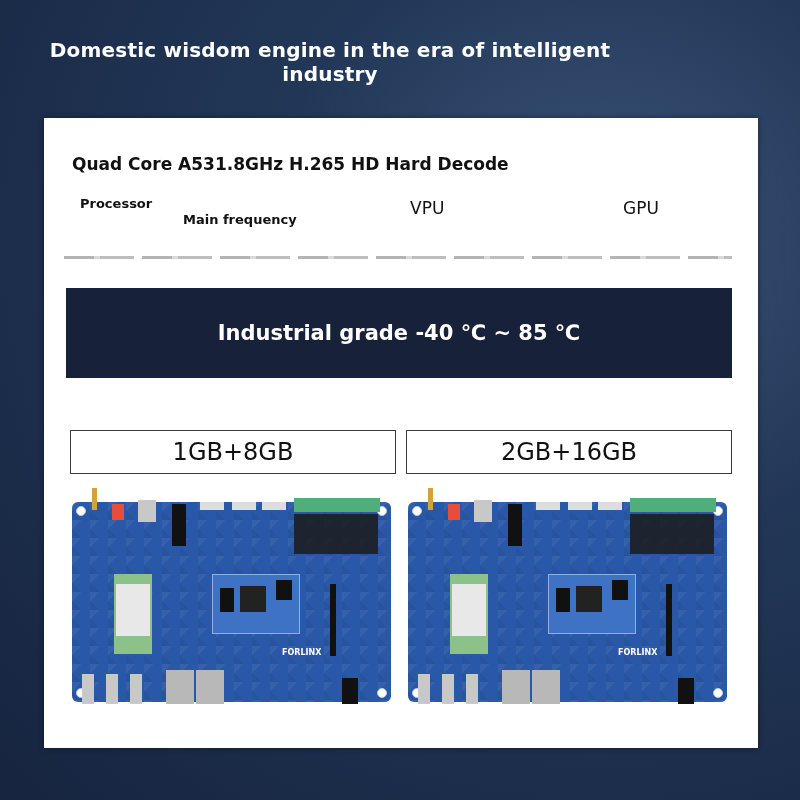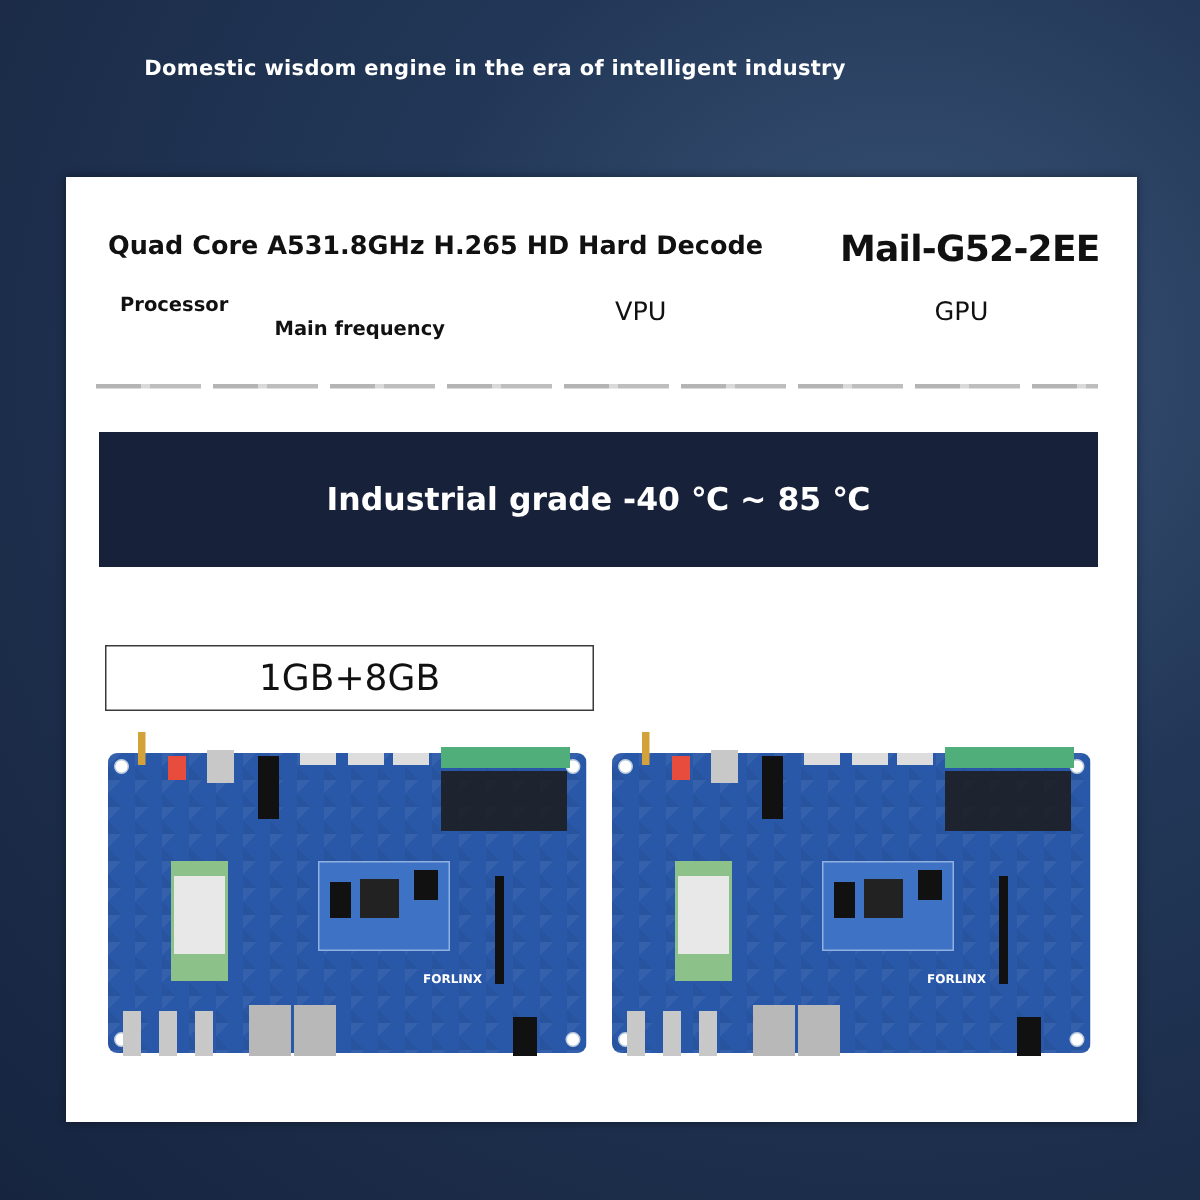--- a/index.html
+++ b/index.html
@@ -4,21 +4,21 @@
 <style>
   html, body { margin:0; padding:0; }
   body {
     width:800px; height:800px; overflow:hidden; position:relative;
     background: radial-gradient(ellipse at 75% 30%, #3a5478 0%, #223757 40%, #16243f 100%);
     font-family: "Liberation Sans", sans-serif;
   }
   .headline {
     position:absolute; left:0; top:38px; width:660px; text-align:center;
     color:#fff; font-family:"DejaVu Sans", sans-serif; font-weight:bold;
-    font-size:14px; letter-spacing:0.2px;
+    font-size:20px; letter-spacing:0.2px;
   }
   .card {
     position:absolute; left:44px; top:118px; width:714px; height:630px;
     background:#ffffff; box-shadow:0 0 6px rgba(0,0,0,0.4);
   }
   .spec-main {
     position:absolute; left:28px; top:36px; font-family:"DejaVu Sans", sans-serif;
     font-weight:bold; font-size:17px; color:#111;
   }
   .spec-gpu {
@@ -57,32 +57,32 @@
   .comp { position:absolute; }
   .hole { position:absolute; width:8px; height:8px; border-radius:50%; background:#fff; border:1px solid #bcd; }
 </style>
 </head>
 <body>
 
 <div class="headline">Domestic wisdom engine in the era of intelligent industry</div>
 
 <div class="card">
   <div class="spec-main">Quad Core A531.8GHz H.265 HD Hard Decode</div>
-  <div class="spec-gpu">Mail-G52-2EE</div>
 
   <div class="lbl bold" style="left:36px;">Processor</div>
   <div class="lbl bold" style="left:139px;margin-top:16px;">Main frequency</div>
   <div class="lbl reg" style="left:366px;">VPU</div>
   <div class="lbl reg" style="left:579px;">GPU</div>
 
   <div class="divider"></div>
 
   <div class="temp-banner">Industrial grade -40 ℃ ~ 85 ℃</div>
 
   <div class="mem-box" style="left:26px; width:326px;">1GB+8GB</div>
+  <div class="mem-box" style="left:362px; width:326px;">2GB+16GB</div>
 
   <div class="board" style="left:22px;">
     <div class="pcb">
       <div class="hole" style="left:4px;top:4px;"></div>
       <div class="hole" style="right:4px;top:4px;"></div>
       <div class="hole" style="left:4px;bottom:4px;"></div>
       <div class="hole" style="right:4px;bottom:4px;"></div>
 
       <div class="comp" style="left:222px;top:-4px;width:86px;height:14px;background:#4fae7a;"></div>
 

